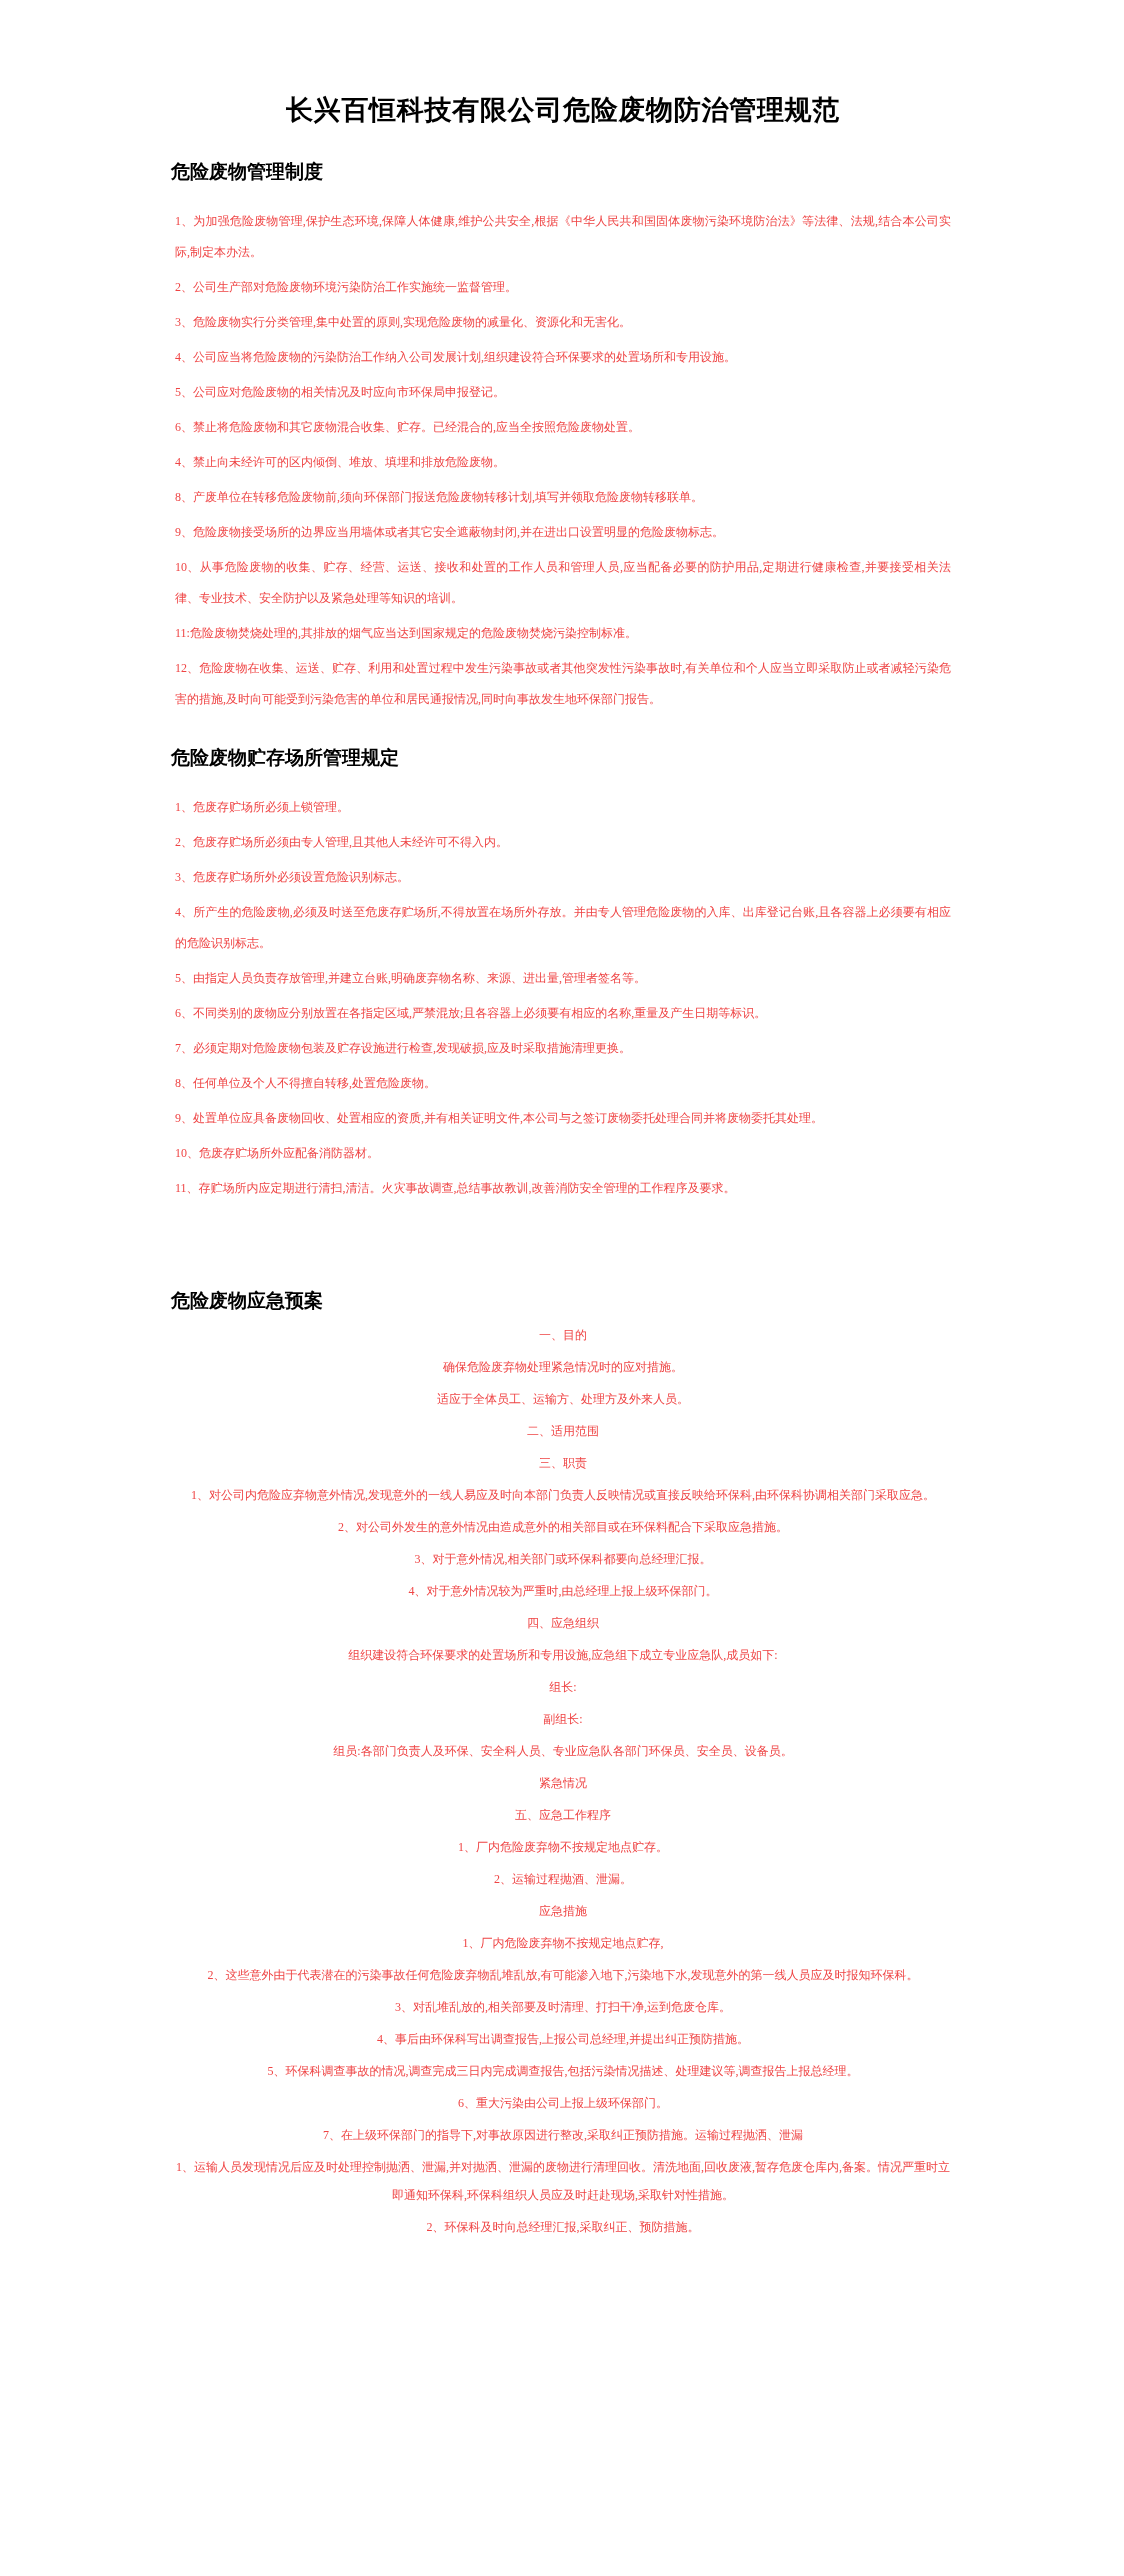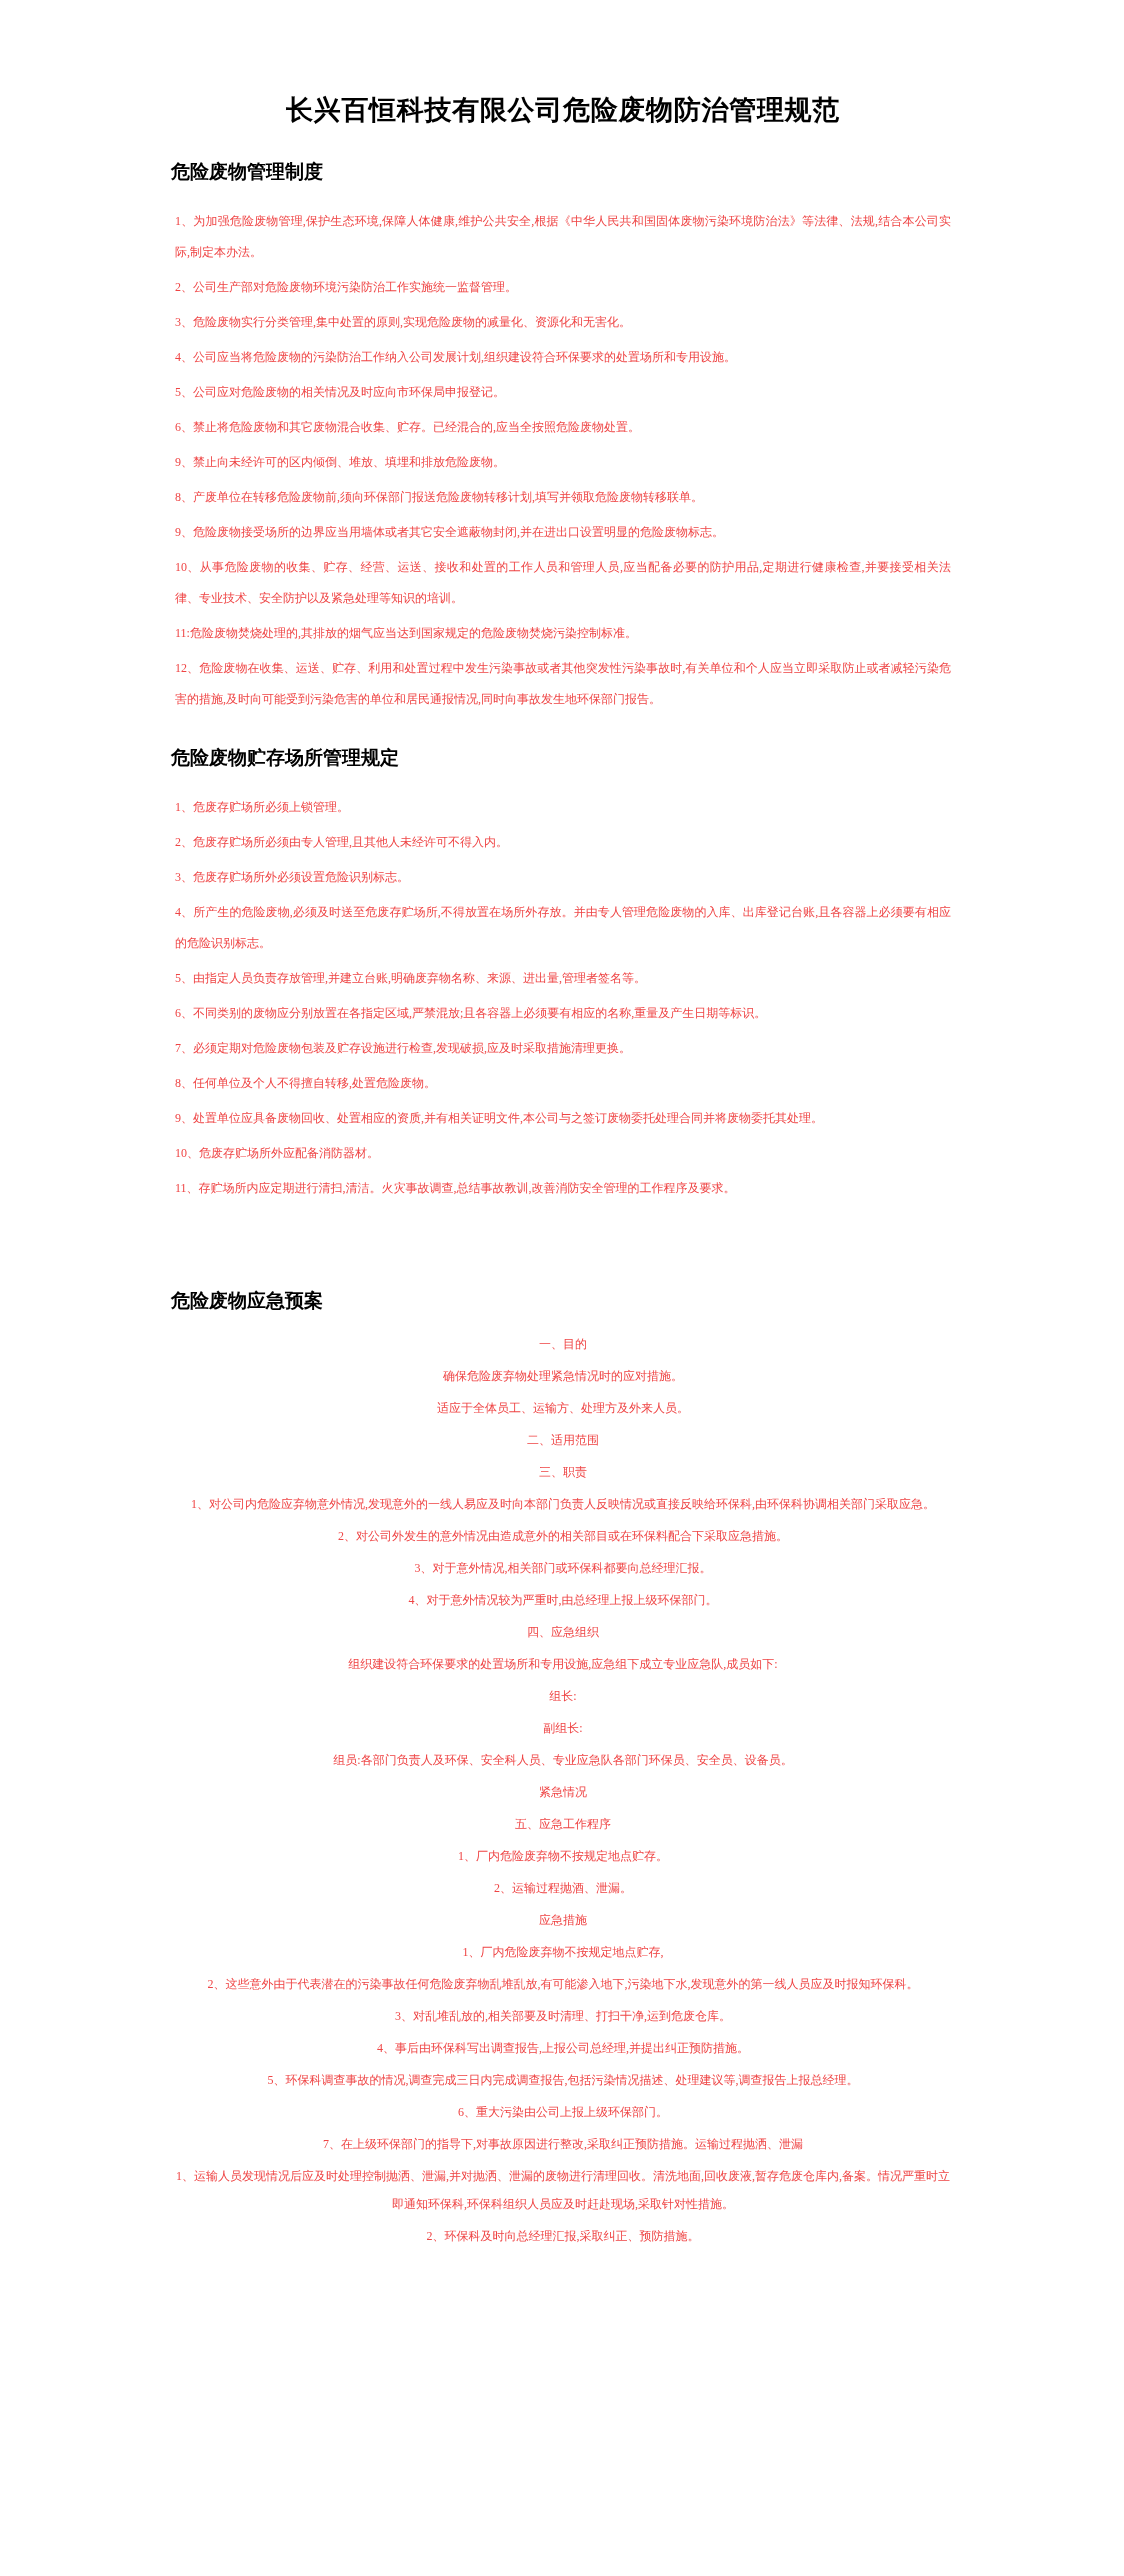--- a/index.html
+++ b/index.html
@@ -30,21 +30,21 @@
     font-size: 19px;
     font-weight: bold;
     margin: 30px 0 21px 0;
     color: #000000;
   }
   .section-heading.first {
     margin-top: 0;
   }
   .section-heading.emergency {
     margin-top: 84px;
-    margin-bottom: 16px;
+    margin-bottom: 7px;
   }
   .section-body p.line {
     margin: 4px;
     font-size: 12px;
     line-height: 31px;
     color: #ef4444;
     text-align: justify;
     text-justify: inter-ideograph;
   }
   .section-body.tight p.line {
@@ -61,21 +61,21 @@
 
   <section>
     <h2 class="section-heading first">危险废物管理制度</h2>
     <div class="section-body">
         <p class="line">1、为加强危险废物管理,保护生态环境,保障人体健康,维护公共安全,根据《中华人民共和国固体废物污染环境防治法》等法律、法规,结合本公司实际,制定本办法。</p>
         <p class="line">2、公司生产部对危险废物环境污染防治工作实施统一监督管理。</p>
         <p class="line">3、危险废物实行分类管理,集中处置的原则,实现危险废物的减量化、资源化和无害化。</p>
         <p class="line">4、公司应当将危险废物的污染防治工作纳入公司发展计划,组织建设符合环保要求的处置场所和专用设施。</p>
         <p class="line">5、公司应对危险废物的相关情况及时应向市环保局申报登记。</p>
         <p class="line">6、禁止将危险废物和其它废物混合收集、贮存。已经混合的,应当全按照危险废物处置。</p>
-        <p class="line">9、禁止向未经许可的区内倾倒、堆放、填埋和排放危险废物。</p>
+        <p class="line">4、禁止向未经许可的区内倾倒、堆放、填埋和排放危险废物。</p>
         <p class="line">8、产废单位在转移危险废物前,须向环保部门报送危险废物转移计划,填写并领取危险废物转移联单。</p>
         <p class="line">9、危险废物接受场所的边界应当用墙体或者其它安全遮蔽物封闭,并在进出口设置明显的危险废物标志。</p>
         <p class="line">10、从事危险废物的收集、贮存、经营、运送、接收和处置的工作人员和管理人员,应当配备必要的防护用品,定期进行健康检查,并要接受相关法律、专业技术、安全防护以及紧急处理等知识的培训。</p>
         <p class="line">11:危险废物焚烧处理的,其排放的烟气应当达到国家规定的危险废物焚烧污染控制标准。</p>
         <p class="line">12、危险废物在收集、运送、贮存、利用和处置过程中发生污染事故或者其他突发性污染事故时,有关单位和个人应当立即采取防止或者减轻污染危害的措施,及时向可能受到污染危害的单位和居民通报情况,同时向事故发生地环保部门报告。</p>
       </div>
   </section>
 
   <section>
     <h2 class="section-heading">危险废物贮存场所管理规定</h2>

